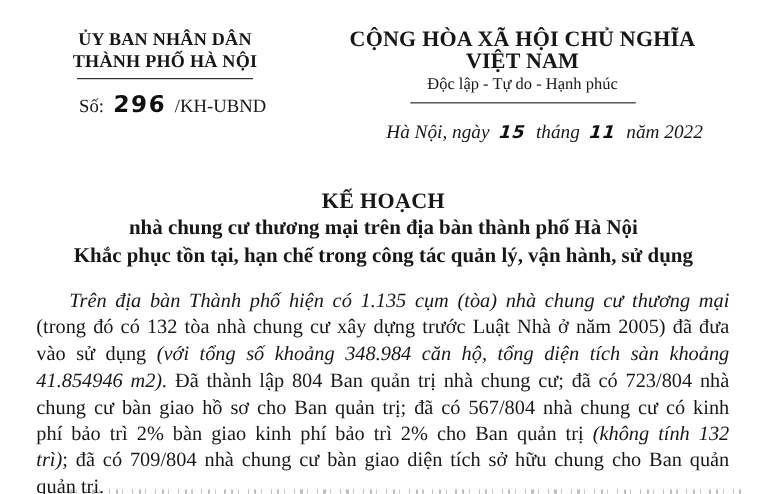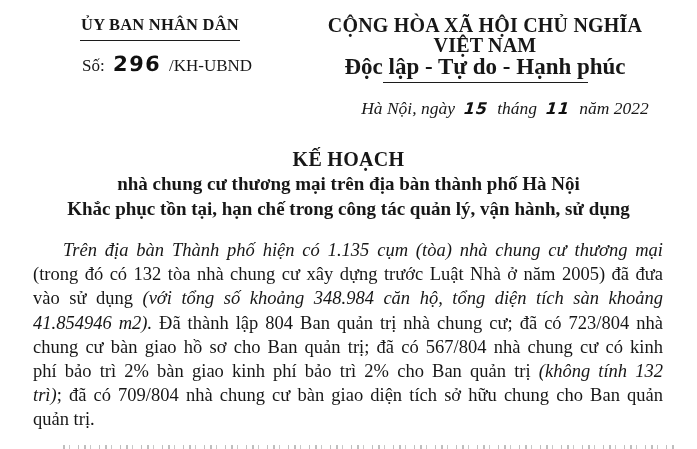--- a/index.html
+++ b/index.html
@@ -10,22 +10,21 @@
     background: #ffffff;
     overflow: hidden;
     font-family: "Liberation Serif", "DejaVu Serif", serif;
     color: #171717;
     -webkit-font-smoothing: antialiased;
   }
 
   
   .header {
     display: flex;
-    padding-top: 15px;
-    margin-left: 10px;
+    padding-top: 26px;
   }
   .hdr-left {
     width: 300px;
     text-align: center;
   }
   .hdr-right {
     width: 350px;
     text-align: center;
   }
   .hdr-left .l1, .hdr-left .l2 {
@@ -54,22 +53,22 @@
     margin: 0 8px 0 8px;
     color: #101010;
   }
   .hdr-right .l1 {
     font-weight: bold;
     font-size: 20px;
     line-height: 20px;
     letter-spacing: 0.2px;
   }
   .hdr-right .l2 {
-    font-weight: bold;
-    font-size: 23px;
+    font-weight: normal;
+    font-size: 15px;
     line-height: 21px;
     margin-top: 1px;
   }
   .rule-right {
     width: 205px;
     border-bottom: 1.6px solid #1c1c1c;
     margin: 5px auto 0 auto;
   }
   .date-line {
     margin-top: 15px;
@@ -84,21 +83,21 @@
     font-size: 16px;
     letter-spacing: 1px;
     display: inline-block;
     transform: skewX(-6deg);
     margin: 0 9px;
     color: #101010;
   }
 
   
   .title-block {
-    margin-top: 29px;
+    margin-top: 42px;
     text-align: center;
   }
   .doc-type {
     font-weight: bold;
     font-size: 20px;
     line-height: 22px;
     letter-spacing: 0.3px;
   }
   .doc-subtitle {
     font-weight: bold;
@@ -143,20 +142,21 @@
   }
 </style>
 </head>
 <body>
 
 <div class="page">
 
   <div class="header">
     <div class="hdr-left">
       <div class="l1">ỦY BAN NHÂN DÂN</div>
+      <div class="l2">THÀNH PHỐ HÀ NỘI</div>
       <div class="rule-left"></div>
       <div class="so-line">
         <span>Số:</span><span class="handwrite">296</span><span>/KH-UBND</span>
       </div>
     </div>
     <div class="hdr-right">
       <div class="l1">CỘNG HÒA XÃ HỘI CHỦ NGHĨA VIỆT NAM</div>
       <div class="l2">Độc lập - Tự do - Hạnh phúc</div>
       <div class="rule-right"></div>
       <div class="date-line">

